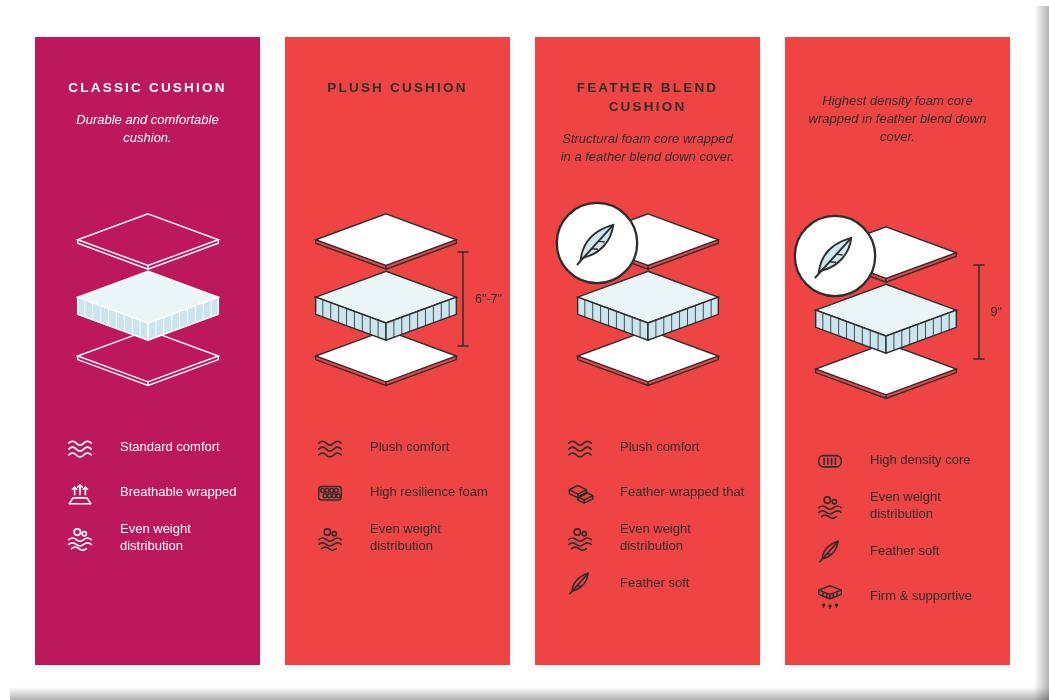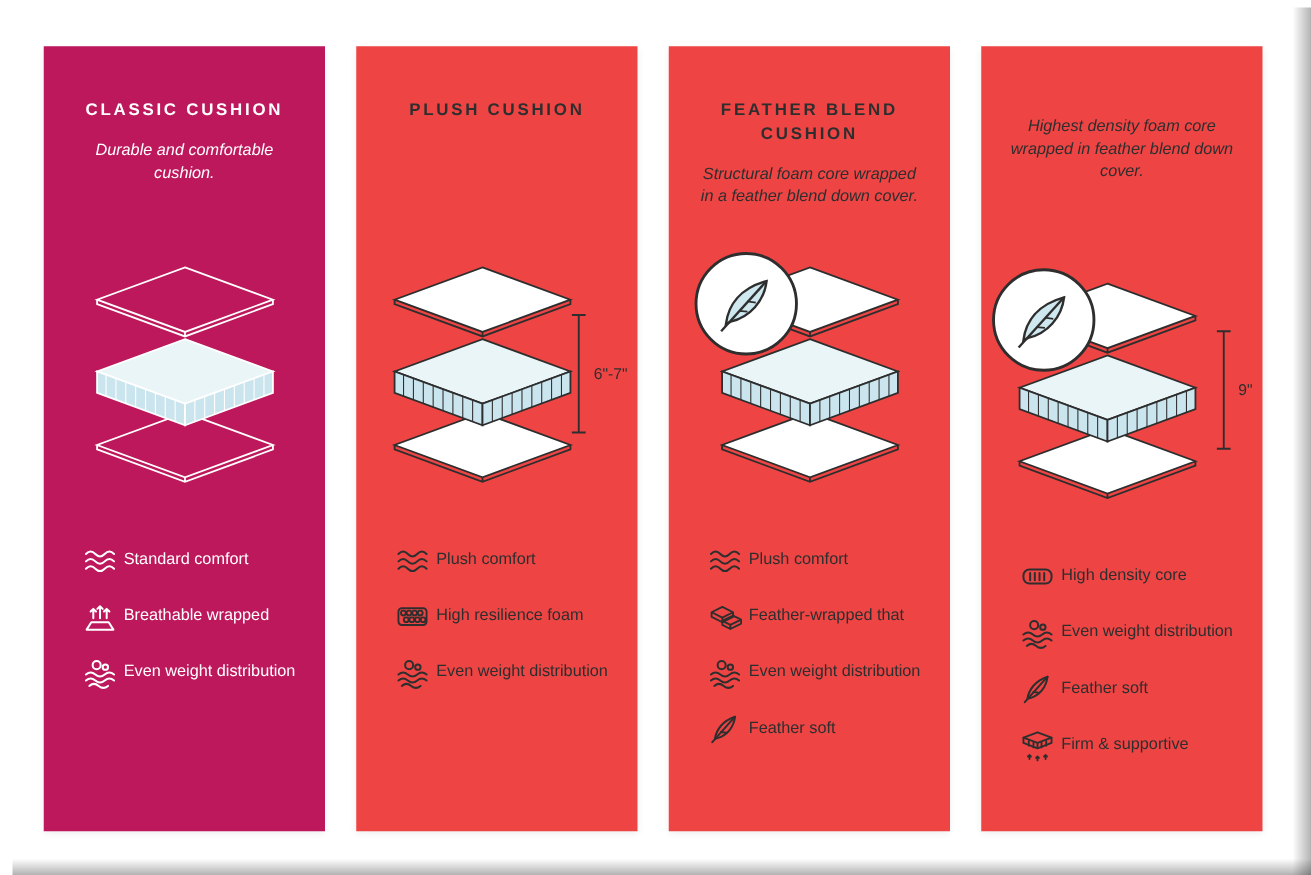--- a/index.html
+++ b/index.html
@@ -60,21 +60,21 @@
     position:absolute; left:-16px; top:-12px;
     width:88px; height:88px;
   }
   .measure {
     position:absolute; right:8px; top:52px; height:100px;
     display:flex; align-items:center; gap:5px;
   }
   .measure-label { font-size:12.5px; white-space:nowrap; }
   .features { list-style:none; padding:4px 14px 0 30px; }
   .feature {
-    display:flex; align-items:center; gap:4px;
+    display:flex; align-items:center; gap:25px;
     min-height:33px; margin-bottom:12px;
   }
   .f-svg { width:30px; height:30px; flex:0 0 30px; }
   .f-label { font-size:13px; line-height:1.3; }
   .defs-hidden { position:absolute; width:0; height:0; overflow:hidden; }
 </style>
 </head>
 <body>
 
 <svg class="defs-hidden" aria-hidden="true">

